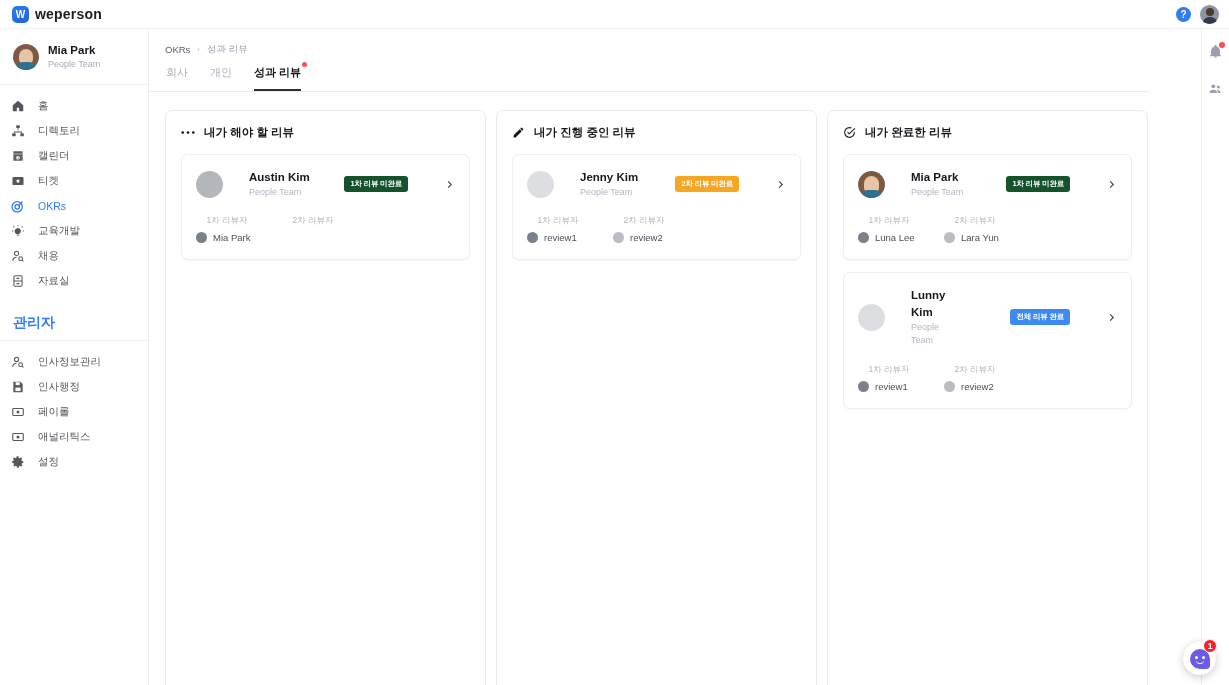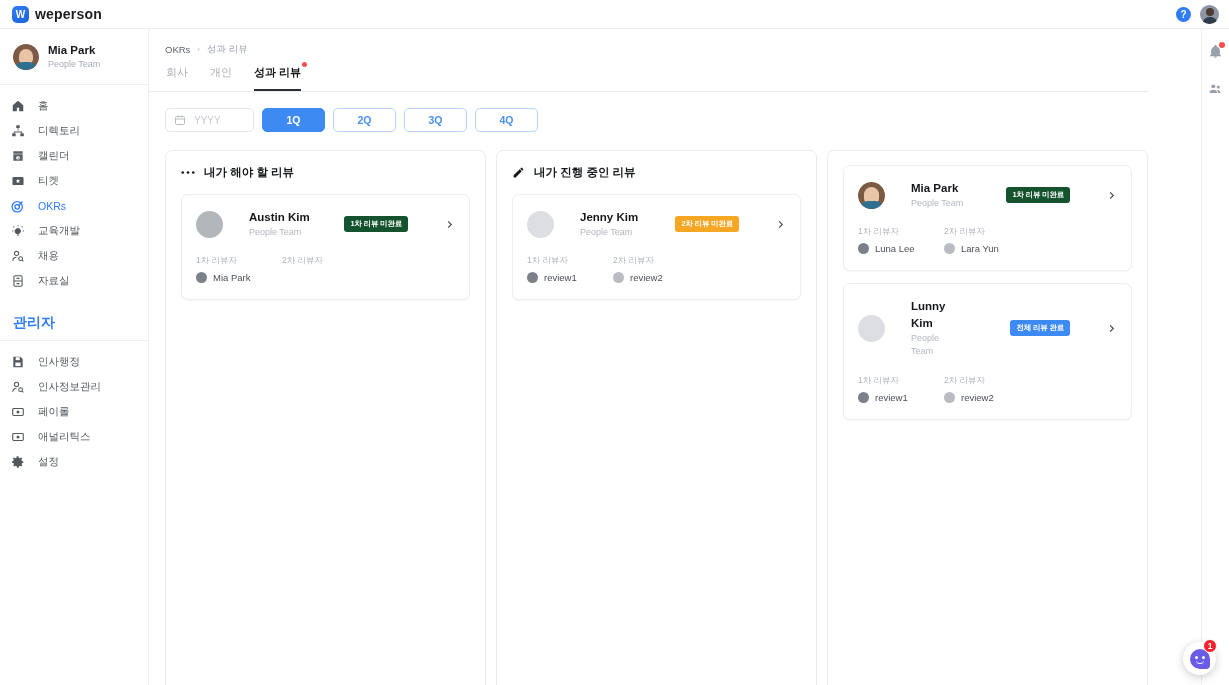--- a/index.html
+++ b/index.html
@@ -143,21 +143,21 @@
   .badge {
     font-size: 7.5px; font-weight: bold; color: #fff; border-radius: 3px;
     padding: 3px 6px; white-space: nowrap; letter-spacing: -.2px;
   }
   .badge.purple { background: #14532d; }
   .badge.orange { background: #f5a623; }
   .badge.blue { background: #3d8bf2; margin-left: 48px; }
   .chev { margin-left: 10px; color: #42464d; display:flex; align-items:center; cursor:pointer; }
 
   .rev-row { display: flex; gap: 24px; margin-top: 16px; }
-  .rev { min-width: 62px; }
+  .rev { min-width: 62px; text-align: center; }
   .rev-label { font-size: 8.5px; color: #aeb3bc; margin-bottom: 5px; }
   .rev-person { display: flex; align-items: center; gap: 6px; }
   .rev-dot { width: 11px; height: 11px; border-radius: 50%; background: #7c8089; flex:0 0 11px; }
   .rev-dot.light { background: #b9bcc3; }
   .rev-name { font-size: 9.5px; color: #4b5058; }
 
   
   .rail { width: 28px; flex: 0 0 28px; border-left: 1px solid #eceef1; background: #fff;
           display: flex; flex-direction: column; align-items: center; padding-top: 15px; gap: 22px; }
   .rail-ic { position: relative; color: #9aa0ab; cursor: pointer; display:flex; }
@@ -291,38 +291,38 @@
                 <path d="M5 12h14M9.5 7.5h5M9.5 16.5h5"></path>
               </svg>
             </span>
           <span>자료실</span>
         </div>
 
         <div class="nav-section">관리자</div>
 
         <div class="nav-item">
           <span class="nav-ic">
-              <svg width="14" height="14" viewBox="0 0 24 24" fill="currentColor">
-                <path d="M4 3h12l4 4v14H4z"></path>
-                <rect x="8" y="3.8" width="7" height="5" fill="#fff"></rect>
-                <rect x="7.5" y="13" width="9" height="6" fill="#fff"></rect>
-              </svg>
-            </span>
-          <span>인사행정</span>
-        </div>
-        <div class="nav-item">
-          <span class="nav-ic">
               <svg width="14" height="14" viewBox="0 0 24 24" fill="none" stroke="currentColor" stroke-width="1.8">
                 <circle cx="9.5" cy="7.5" r="3.6"></circle>
                 <path d="M3 20c0-3.4 2.9-5.8 6.5-5.8"></path>
                 <circle cx="16.5" cy="16.5" r="3.2"></circle>
                 <path d="M19 19l2.3 2.3"></path>
               </svg>
             </span>
           <span>인사정보관리</span>
+        </div>
+        <div class="nav-item">
+          <span class="nav-ic">
+              <svg width="14" height="14" viewBox="0 0 24 24" fill="currentColor">
+                <path d="M4 3h12l4 4v14H4z"></path>
+                <rect x="8" y="3.8" width="7" height="5" fill="#fff"></rect>
+                <rect x="7.5" y="13" width="9" height="6" fill="#fff"></rect>
+              </svg>
+            </span>
+          <span>인사행정</span>
         </div>
         <div class="nav-item">
           <span class="nav-ic">
               <svg width="14" height="14" viewBox="0 0 24 24" fill="none" stroke="currentColor" stroke-width="1.9">
                 <rect x="3" y="6" width="18" height="12" rx="1.6"></rect>
                 <circle cx="12" cy="12" r="2.6" fill="currentColor" stroke="none"></circle>
               </svg>
             </span>
           <span>페이롤</span>
         </div>
@@ -361,35 +361,20 @@
           </div>
           <div class="tab">
             <span>개인</span>
           </div>
           <div class="tab active">
             <span>성과 리뷰</span>
             <span class="dot"></span>
           </div>
         </div>
 
-        <div class="filters">
-          <div class="year-box">
-            <span class="cal-ic">
-                <svg width="12" height="12" viewBox="0 0 24 24" fill="none" stroke="currentColor" stroke-width="2">
-                  <rect x="3" y="5" width="18" height="16" rx="2"></rect>
-                  <path d="M3 10h18M8 3v4M16 3v4"></path>
-                </svg>
-              </span>
-            <input class="year-input" value="" placeholder="YYYY" style="">
-          </div>
-          <div class="q-btn active">1Q</div>
-          <div class="q-btn">2Q</div>
-          <div class="q-btn">3Q</div>
-          <div class="q-btn">4Q</div>
-        </div>
 
         <div class="columns">
 
           <div class="col">
             <div class="col-head">
               <span class="ic">
                   <svg width="14" height="5" viewBox="0 0 18 5" fill="currentColor">
                     <circle cx="2.2" cy="2.5" r="1.7"></circle>
                     <circle cx="9" cy="2.5" r="1.7"></circle>
                     <circle cx="15.8" cy="2.5" r="1.7"></circle>
@@ -462,20 +447,29 @@
                   <div class="rev-person">
                     <span class="rev-dot light"></span>
                     <span class="rev-name">review2</span>
                   </div>
                 </div>
               </div>
             </div>
           </div>
 
           <div class="col">
+            <div class="col-head">
+              <span class="ic">
+                  <svg width="13" height="13" viewBox="0 0 24 24" fill="none" stroke="currentColor" stroke-width="2">
+                    <path d="M21 11.2V12a9 9 0 1 1-5.3-8.2"></path>
+                    <path d="M8.5 11.5l3 3L22 4.5"></path>
+                  </svg>
+                </span>
+              <span class="col-title">내가 완료한 리뷰</span>
+            </div>
 
             <div class="card">
               <div class="card-top">
                 <div class="c-av photo">
                   <div class="hair"></div>
                     <div class="face"></div>
                     <div class="shirt"></div>
                 </div>
                 <div class="c-id">
                   <div class="c-name">Mia Park</div>

